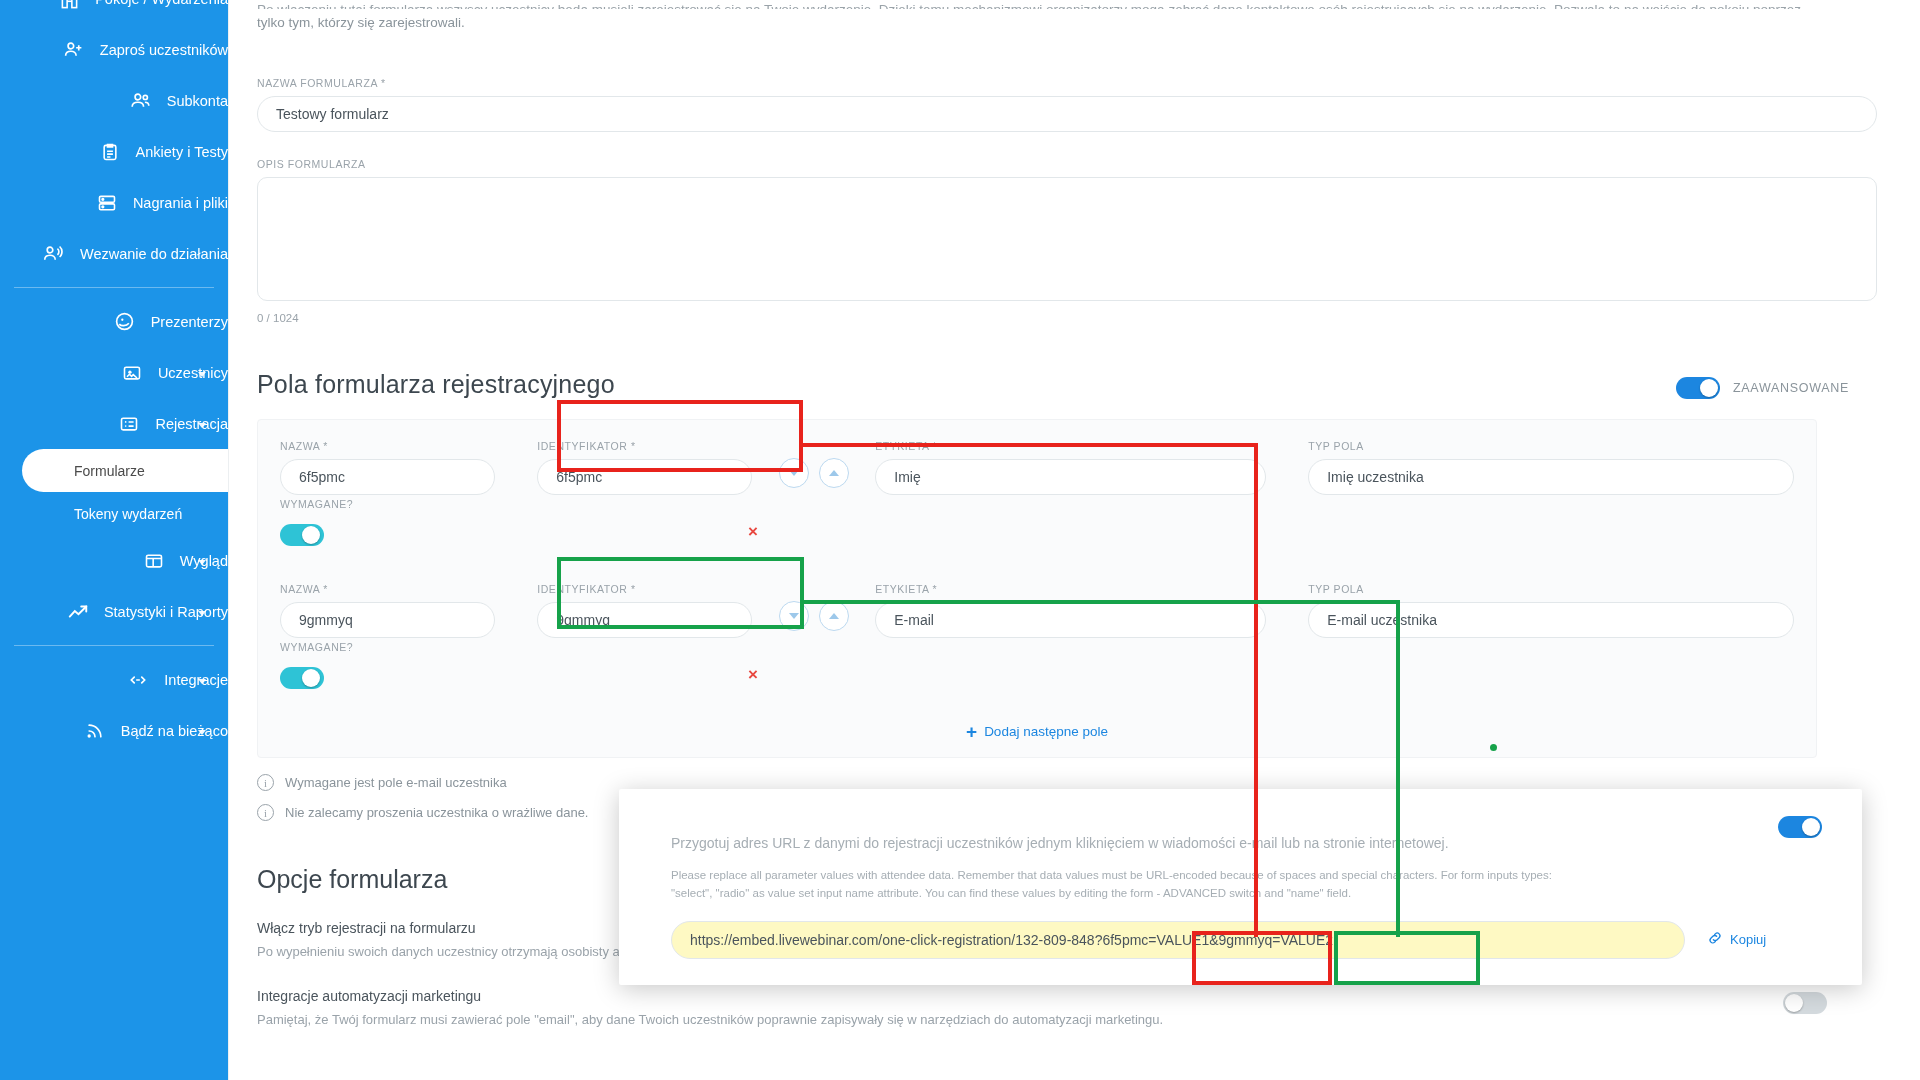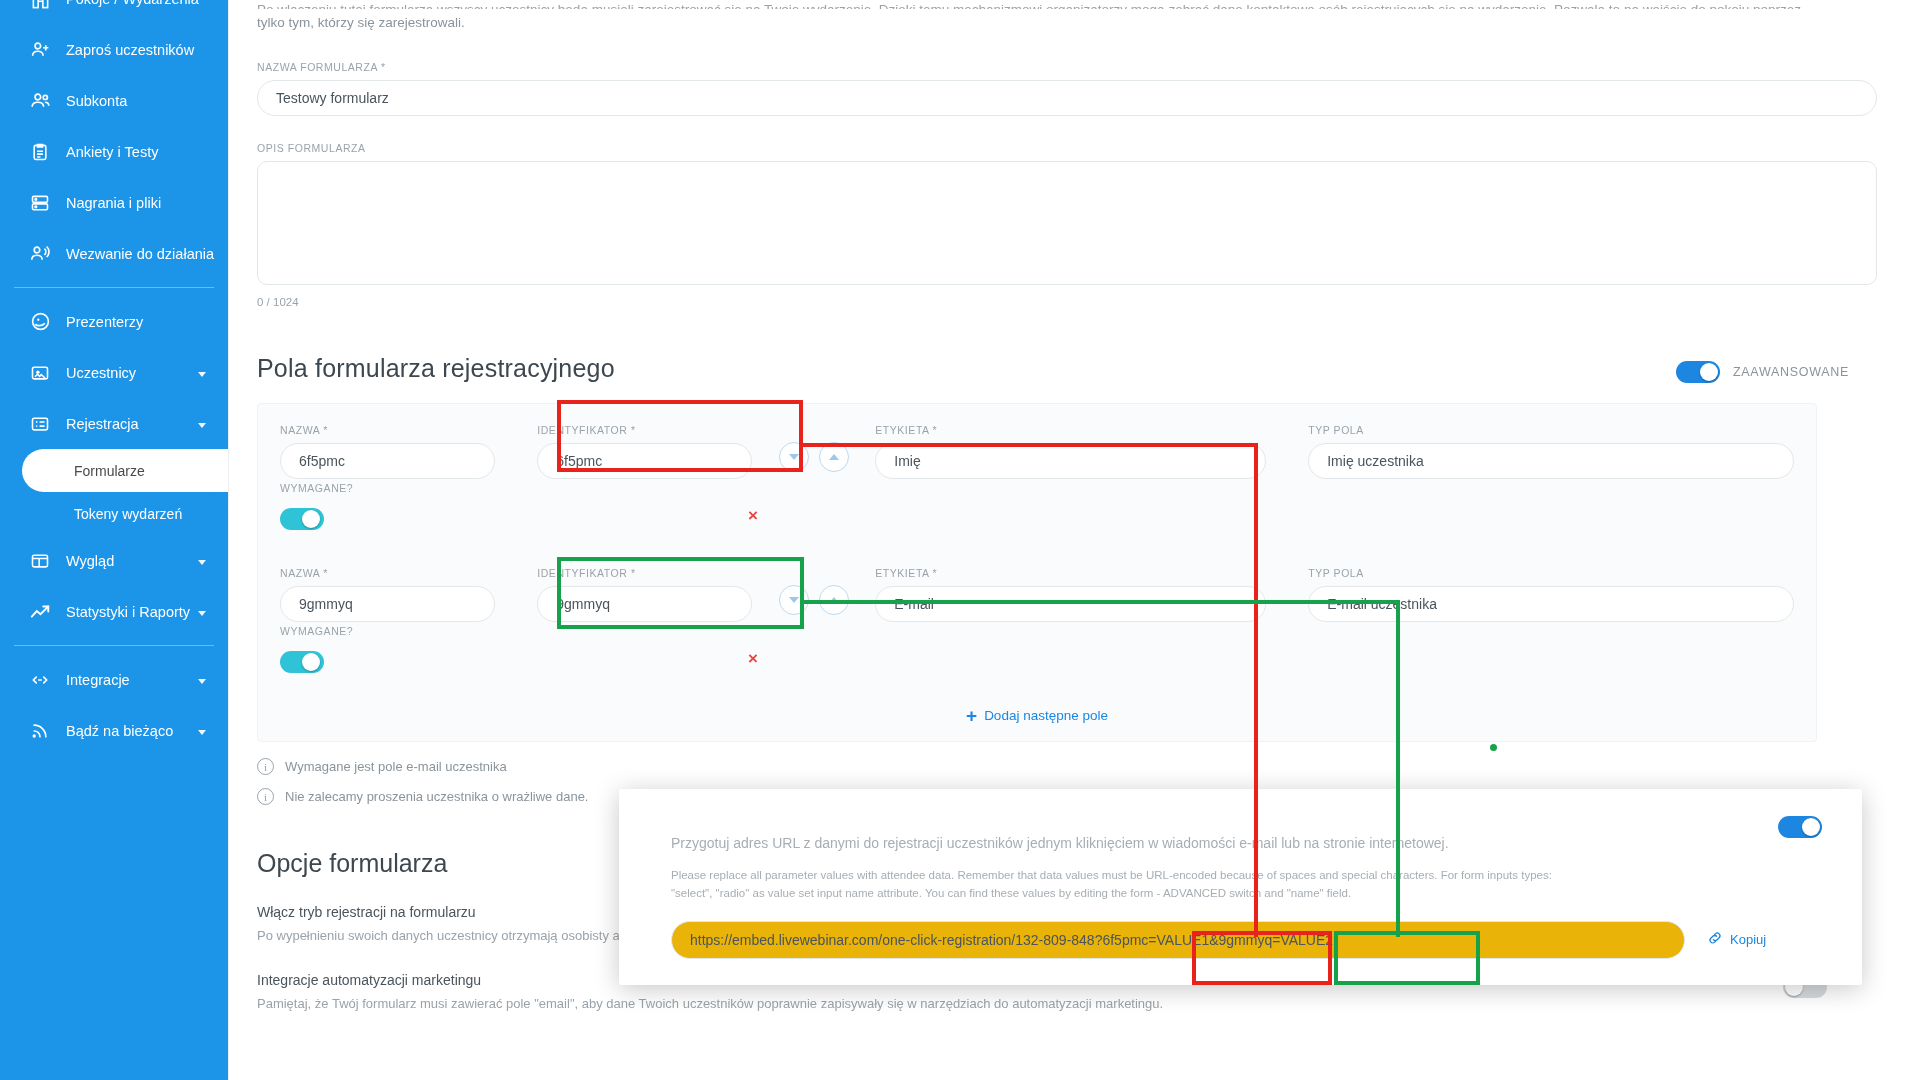--- a/index.html
+++ b/index.html
@@ -19,20 +19,21 @@
     overflow: hidden;
   }
   .sb-group { position: relative; }
   .sb-divider { height: 1px; background: rgba(255,255,255,.35); margin: 8px 14px; }
   .sb-item {
     display: flex; align-items: center;
     height: 51px; padding-left: 28px;
     color: #ffffff; font-size: 14.5px;
     position: relative; cursor: pointer;
     user-select: none;
+    justify-content: flex-end;
   }
   .sb-item .ic {
     width: 24px; height: 20px; margin-right: 14px;
     display: flex; align-items: center; justify-content: center;
     flex: 0 0 24px;
   }
   .sb-item .ic svg { display: block; }
   .sb-item .lbl { white-space: nowrap; }
   .sb-caret {
     position: absolute; right: 22px; top: 50%;
@@ -198,21 +199,21 @@
   .modal-title { font-size: 16.5px; color: #48525a; }
   .modal-sub { font-size: 14px; color: #a6aeb4; margin-top: 16px; }
   .modal-help { font-size: 11.5px; color: #a6aeb4; margin-top: 16px; line-height: 1.55; width: 1120px; }
   .modal-toggle { position: absolute; right: 40px; top: 27px; }
   .url-row { display: flex; align-items: center; gap: 22px; margin-top: 18px; }
   .url-input {
     width: 1014px; height: 38px;
     border: 1px solid #e2e7ea; border-radius: 19px;
     padding: 0 18px; font-size: 14px; color: #4a545c;
     font-family: "Liberation Sans", sans-serif; outline: none;
-    background: #eab308;
+    background: #fef9c3;
   }
   .copy-btn { display: flex; align-items: center; gap: 7px; color: #1c86e0; font-size: 13px; cursor: pointer; }
 
   
   .anno { position: absolute; pointer-events: none; }
   .anno-box-red {
     border: 4px solid #e8231c;
     left: 557px; top: 400px; width: 246px; height: 72px;
   }
   .anno-box-green {
@@ -421,21 +422,21 @@
   </nav>
 
   <div class="main">
     <div class="content">
 
       <div class="intro">
         <span class="l1">Po włączeniu tutaj formularza wszyscy uczestnicy będą musieli zarejestrować się na Twoje wydarzenie. Dzięki temu mechanizmowi organizatorzy mogą zebrać dane kontaktowe osób rejestrujących się na wydarzenie. Pozwala to na wejście do pokoju poprzez osobisty adres url,</span>
         <span class="l2">tylko tym, którzy się zarejestrowali.</span>
       </div>
 
-      <div style="margin-top:28px;">
+      <div style="margin-top:44px;">
         <div class="field-label">NAZWA FORMULARZA *</div>
         <input class="txt-input" value="Testowy formularz" style="">
       </div>
 
       <div style="margin-top:26px;">
         <div class="field-label">OPIS FORMULARZA</div>
         <textarea class="txt-area" placeholder="" style=""></textarea>
         <div class="counter">0 / 1024</div>
       </div>
 

